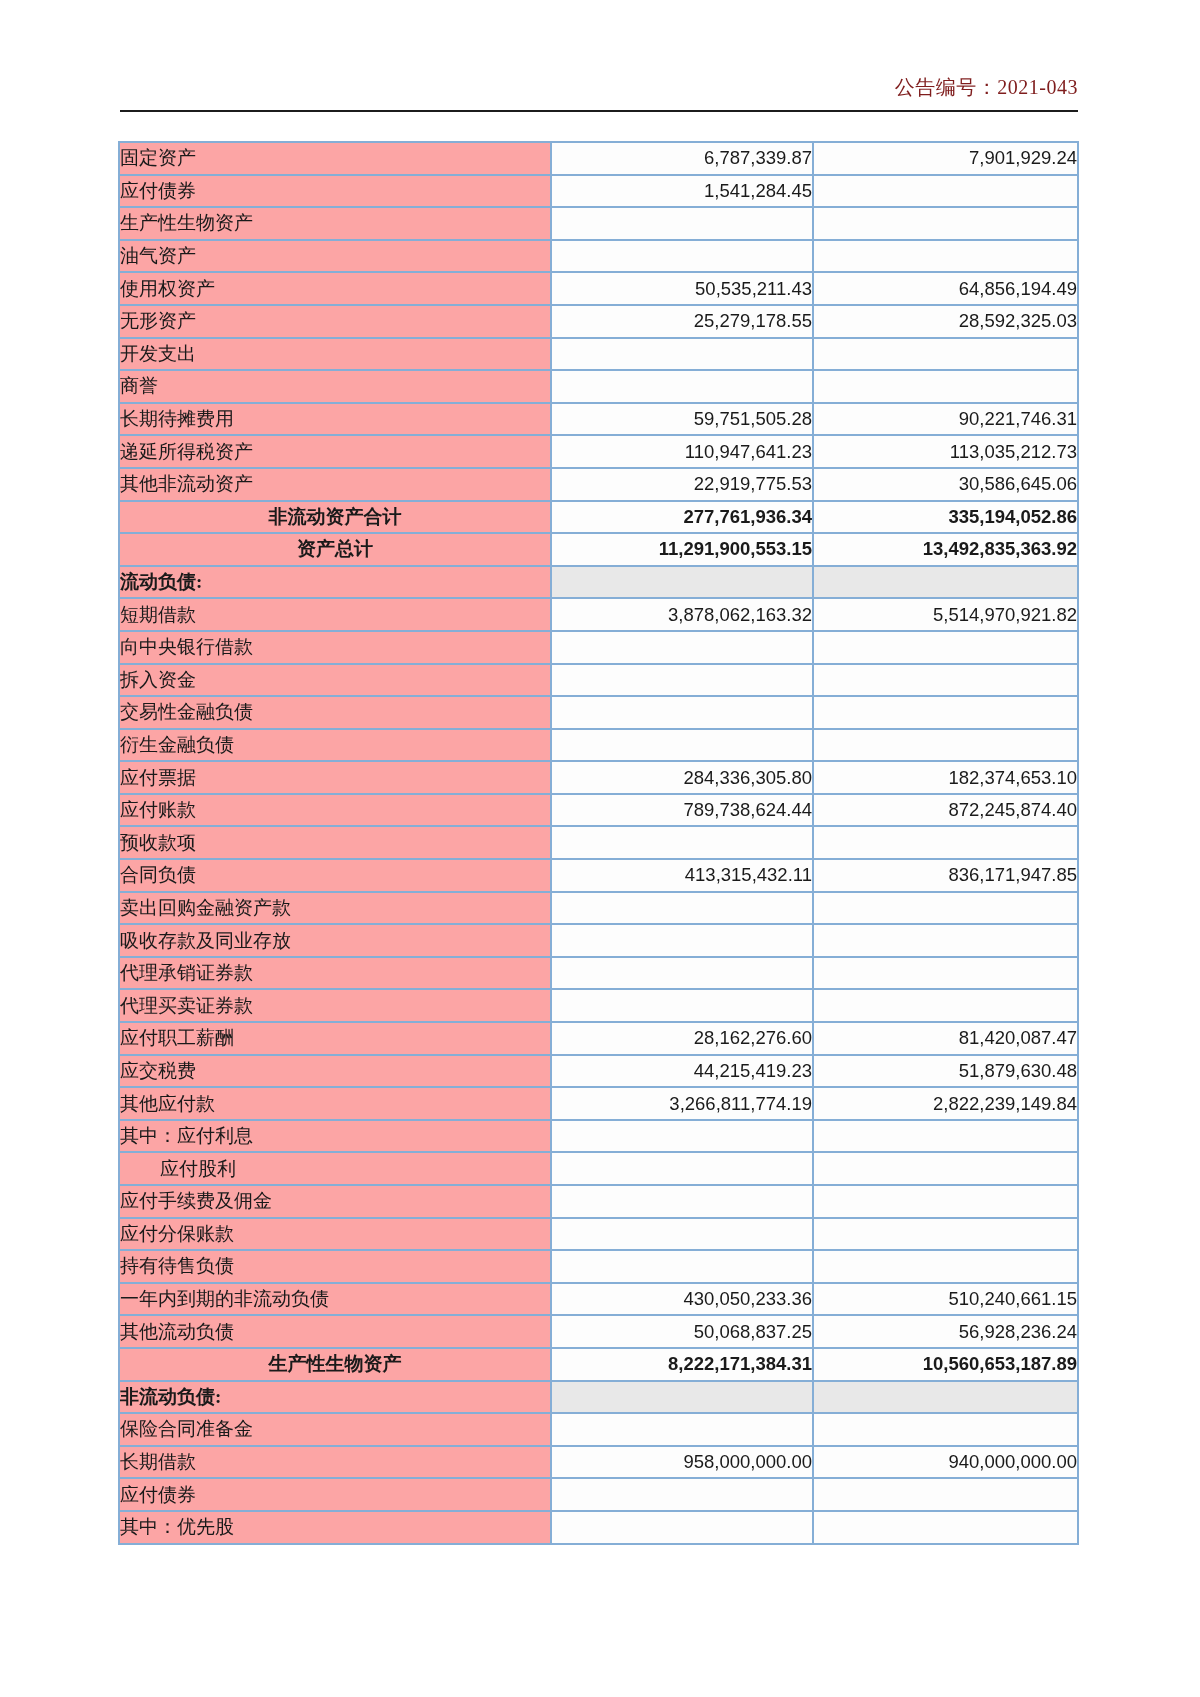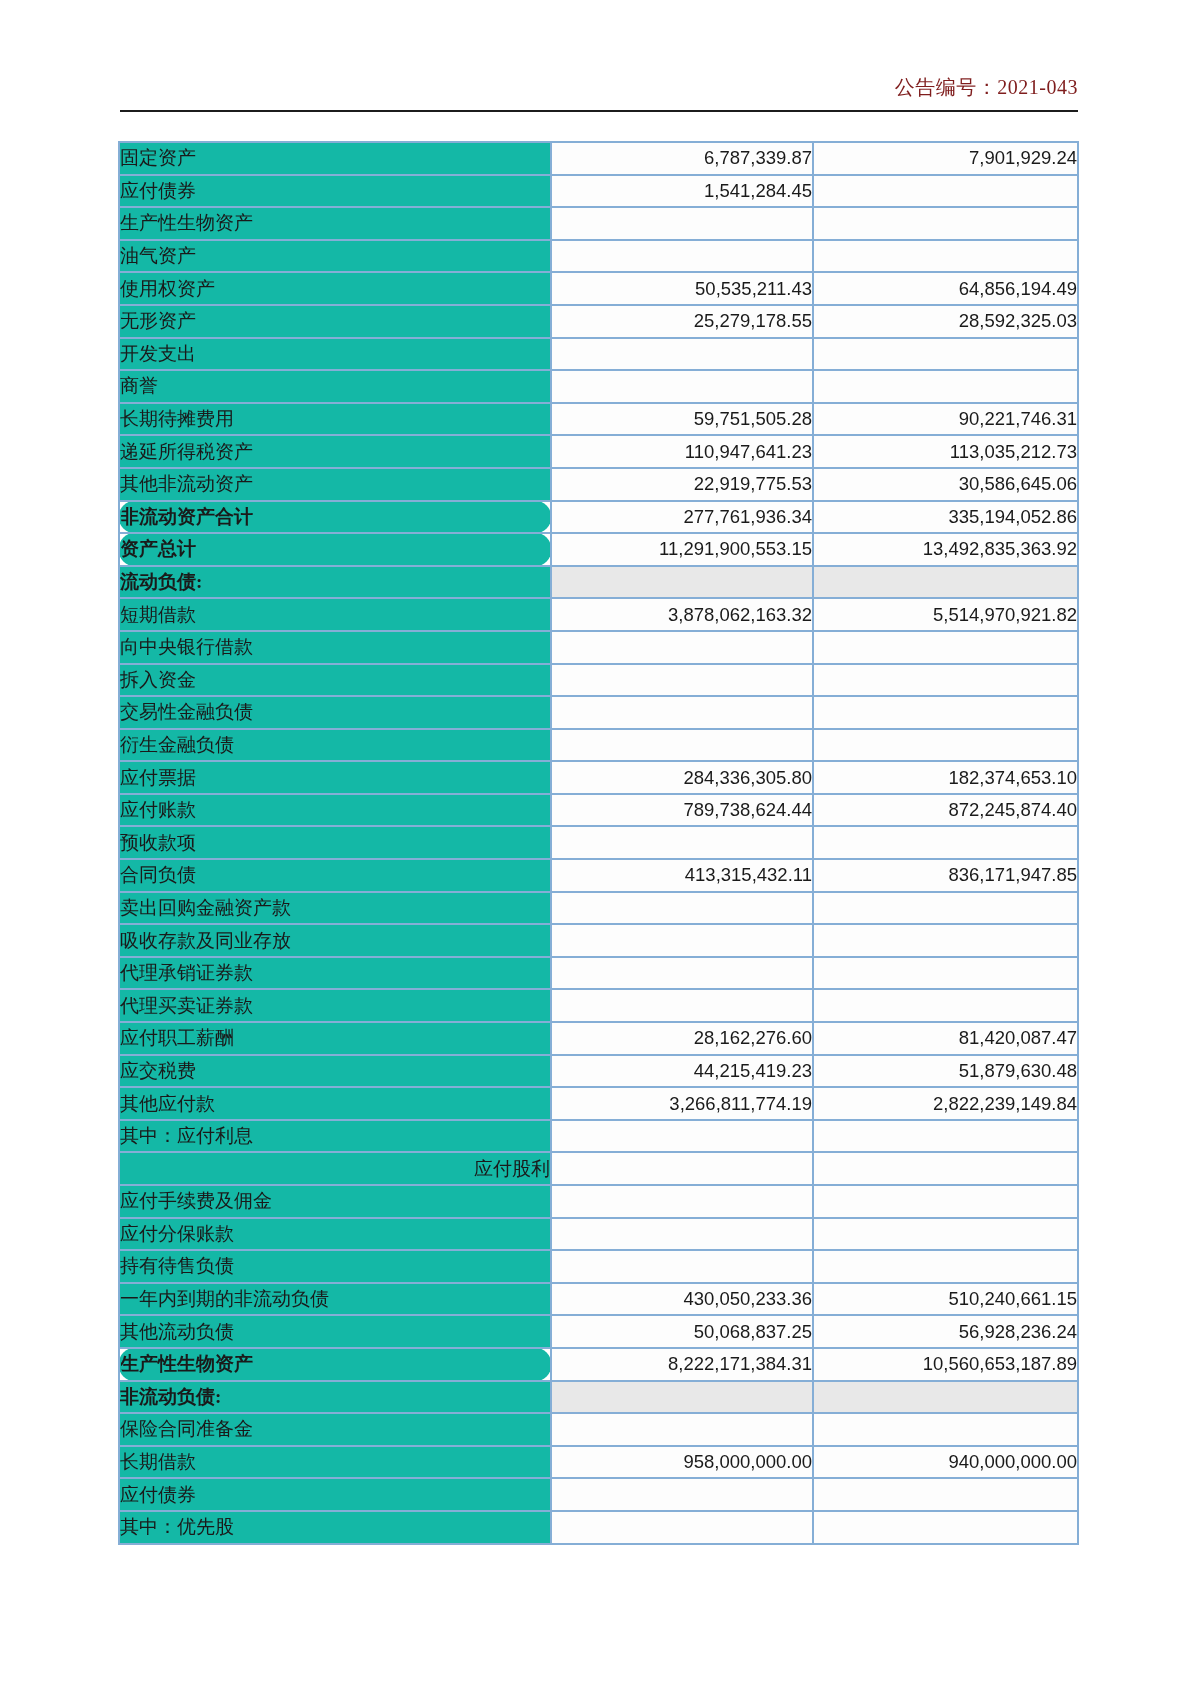--- a/index.html
+++ b/index.html
@@ -43,51 +43,49 @@
   table.balance-sheet td {
     border: 2px solid #85aed6;
     height: 30px;
     padding: 0;
     vertical-align: middle;
     overflow: hidden;
     white-space: nowrap;
   }
   tr.bs-row { height: 32.6px; }
   td.c-label {
-    background: #14b8a6;
+    background: #fca5a5;
     text-align: left;
     padding-left: 12px;
     font-size: 19px;
   }
   td.c-num {
     background: #fdfdfd;
     text-align: right;
     padding-right: 12px;
     font-family: "Liberation Sans", "DejaVu Sans", sans-serif;
     font-size: 18.5px;
   }
   tr.row-total td.c-label {
-    text-align: left;
+    text-align: center;
     padding-left: 0;
     font-weight: bold;
-    border-radius: 15px;
   }
   tr.row-total td.c-num {
-    font-weight: normal;
+    font-weight: bold;
   }
   tr.row-section td.c-label {
     font-weight: bold;
     margin-top: 28px;
   }
   tr.row-section td.c-num {
     background: #e8e8e8;
   }
   tr.row-indent td.c-label {
-    padding-left: 62px;
-    text-align: right;
+    padding-left: 40px;
   }
 </style>
 </head>
 <body>
 
 <div class="page-header">
   <span>公告编号：2021-043</span>
 </div>
 
 <div class="header-rule"></div>

